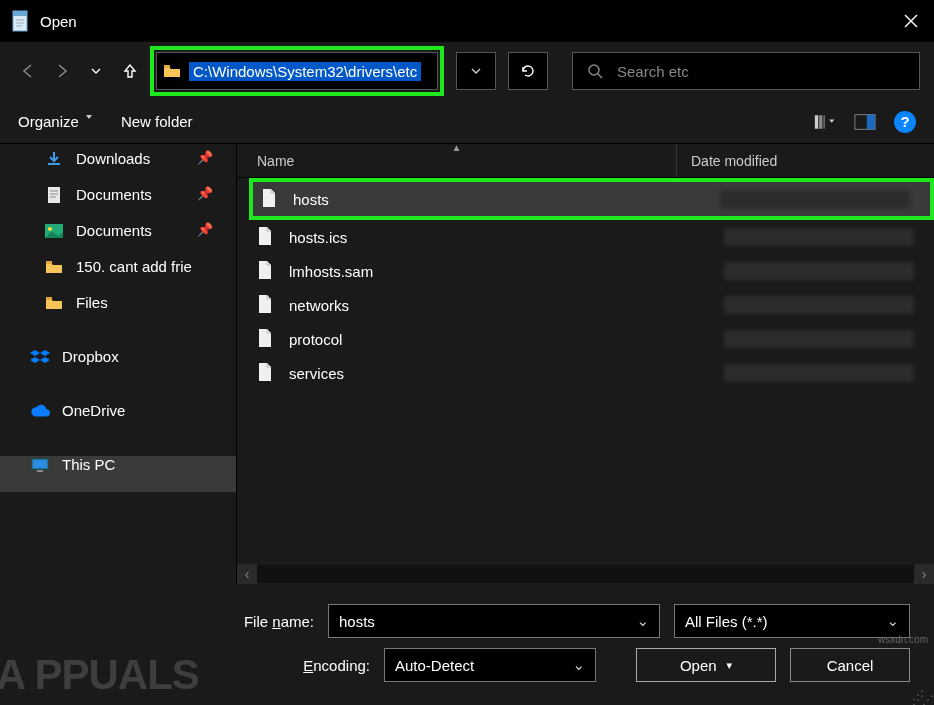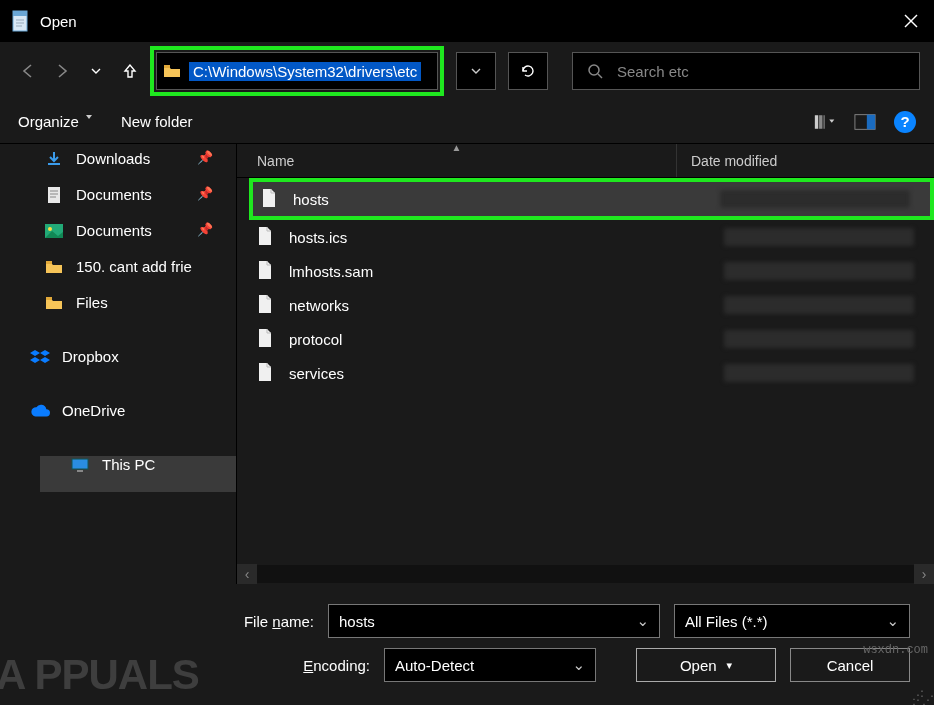--- a/index.html
+++ b/index.html
@@ -29,21 +29,21 @@
   .toolrow .tool { color:#fff; font-size:15px; display:flex; align-items:flex-start; gap:6px; }
   .toolrow .right { margin-left:auto; display:flex; align-items:center; gap:18px; }
   .view-icon { width:22px; height:22px; display:flex; align-items:center; justify-content:center; }
   .help-icon { width:22px; height:22px; border-radius:50%; background:#0a84ff; color:#fff; display:flex; align-items:center; justify-content:center; font-weight:bold; font-size:15px; }
 
   
   .main { display:flex; height: 440px; }
   .sidebar { width: 236px; background:#1a1a1a; overflow:hidden; padding-top:6px; }
   .sb-item { height:36px; display:flex; padding-left:44px; gap:12px; font-size:15px; color:#fff; position:relative; }
   .sb-item.group { padding-left:30px; margin-top:18px; }
-  .sb-item.selected { background:#3a3a3a;margin-left:40px; }
+  .sb-item.selected { background:#3a3a3a; }
   .sb-item .pin { position:absolute; right:22px; color:#888; font-size:13px; }
   .sb-icon { width:20px; height:18px; flex-shrink:0; display:flex; align-items:center; justify-content:center; }
 
   .filepanel { flex:1; background:#1a1a1a; border-left:1px solid #000; display:flex; flex-direction:column; }
   .colheaders { height:34px; display:flex; align-items:center; border-bottom:1px solid #000; }
   .col-name { width:440px; padding-left:20px; color:#ccc; font-size:14px; border-right:1px solid #333; height:100%; display:flex; align-items:center; position:relative; }
   .col-name .sort { position:absolute; left:50%; top:-2px; transform:translateX(-50%); color:#999; font-size:10px; }
   .col-date { flex:1; padding-left:14px; color:#ccc; font-size:14px; display:flex; align-items:center; }
   .filelist { flex:1; }
   .file-row { height:34px; display:flex; align-items:center; padding-left:20px; gap:14px; font-size:15px; color:#fff; }
@@ -61,21 +61,21 @@
   .bottom-row { display:flex; align-items:center; justify-content:flex-end; gap:14px; margin-top:10px; }
   .lbl { color:#fff; font-size:15px; text-align:right; }
   .lbl u { text-decoration:underline; }
   .combo { height:34px; border:1px solid #777; background:#000; display:flex; align-items:center; padding:0 10px; color:#fff; font-size:15px; position:relative; }
   .combo .chev { margin-left:auto; color:#ccc; }
   .btn { width:120px; height:34px; border:1px solid #888; background:#1a1a1a; color:#fff; display:flex; align-items:center; justify-content:center; font-size:15px; }
   .btn.primary { border:1px solid #aaa; }
   .btn .chev { margin-left:10px; font-size:11px; }
 
   .watermark { position:absolute; left:-4px; bottom:6px; color:#5c5c5c; font-size:42px; font-weight:700; letter-spacing:-1px; opacity:0.55; pointer-events:none; }
-  .attrib { position:absolute; right:6px; bottom:48px; color:#666; font-size:12px; pointer-events:none;font-family:Liberation Mono, monospace; }
+  .attrib { position:absolute; right:6px; bottom:60px; color:#666; font-size:10px; pointer-events:none; }
   .resize-grip { position:absolute; right:2px; bottom:2px; color:#666; font-size:12px; letter-spacing:-2px; line-height:5px; }
 </style>
 </head>
 <body>
 
 <div class="titlebar">
   <span class="app-icon">
     <svg viewBox="0 0 20 24">
         <rect x="3" y="2" width="14" height="20" fill="#d8e8f5" stroke="#6aa7d6"></rect>
         <rect x="3" y="2" width="14" height="5" fill="#6aa7d6"></rect>

